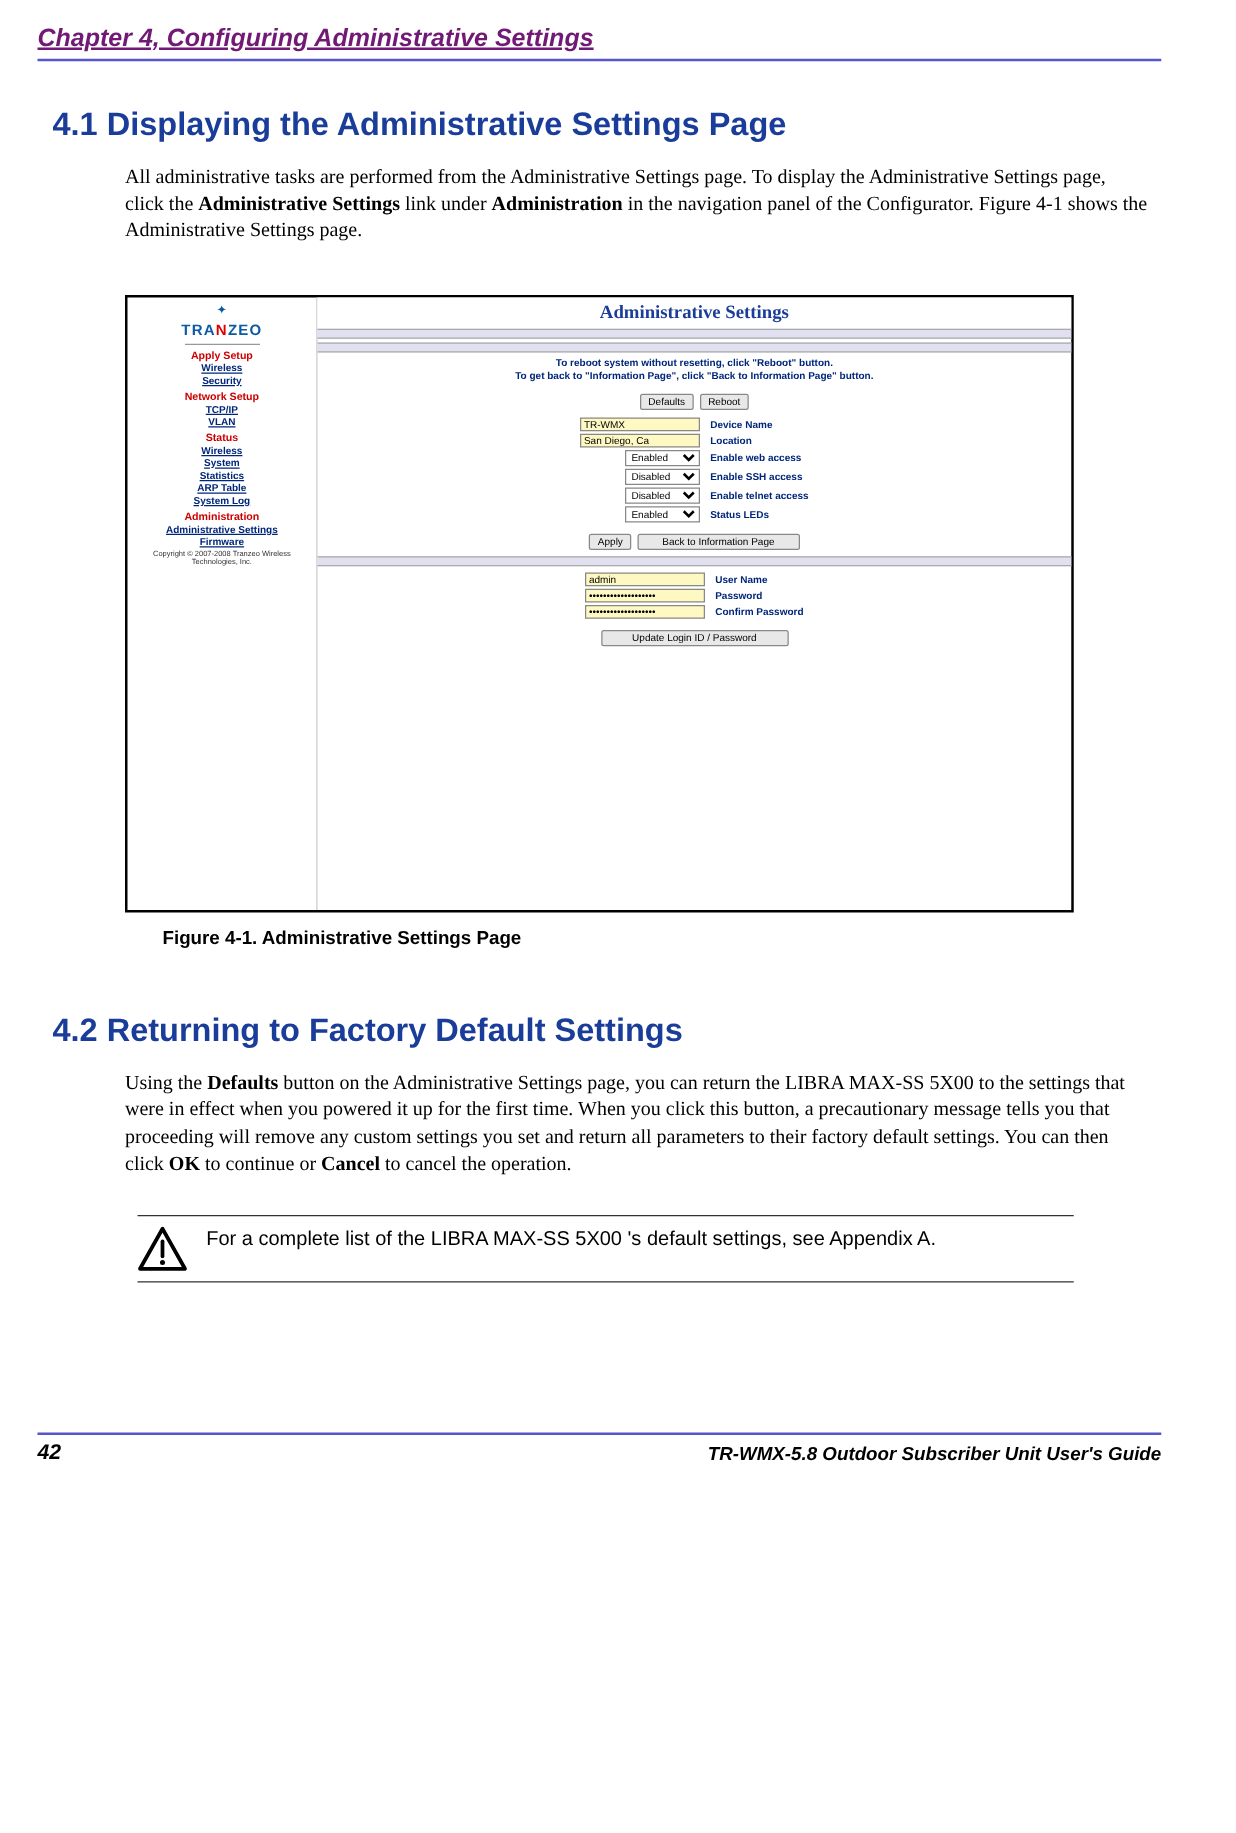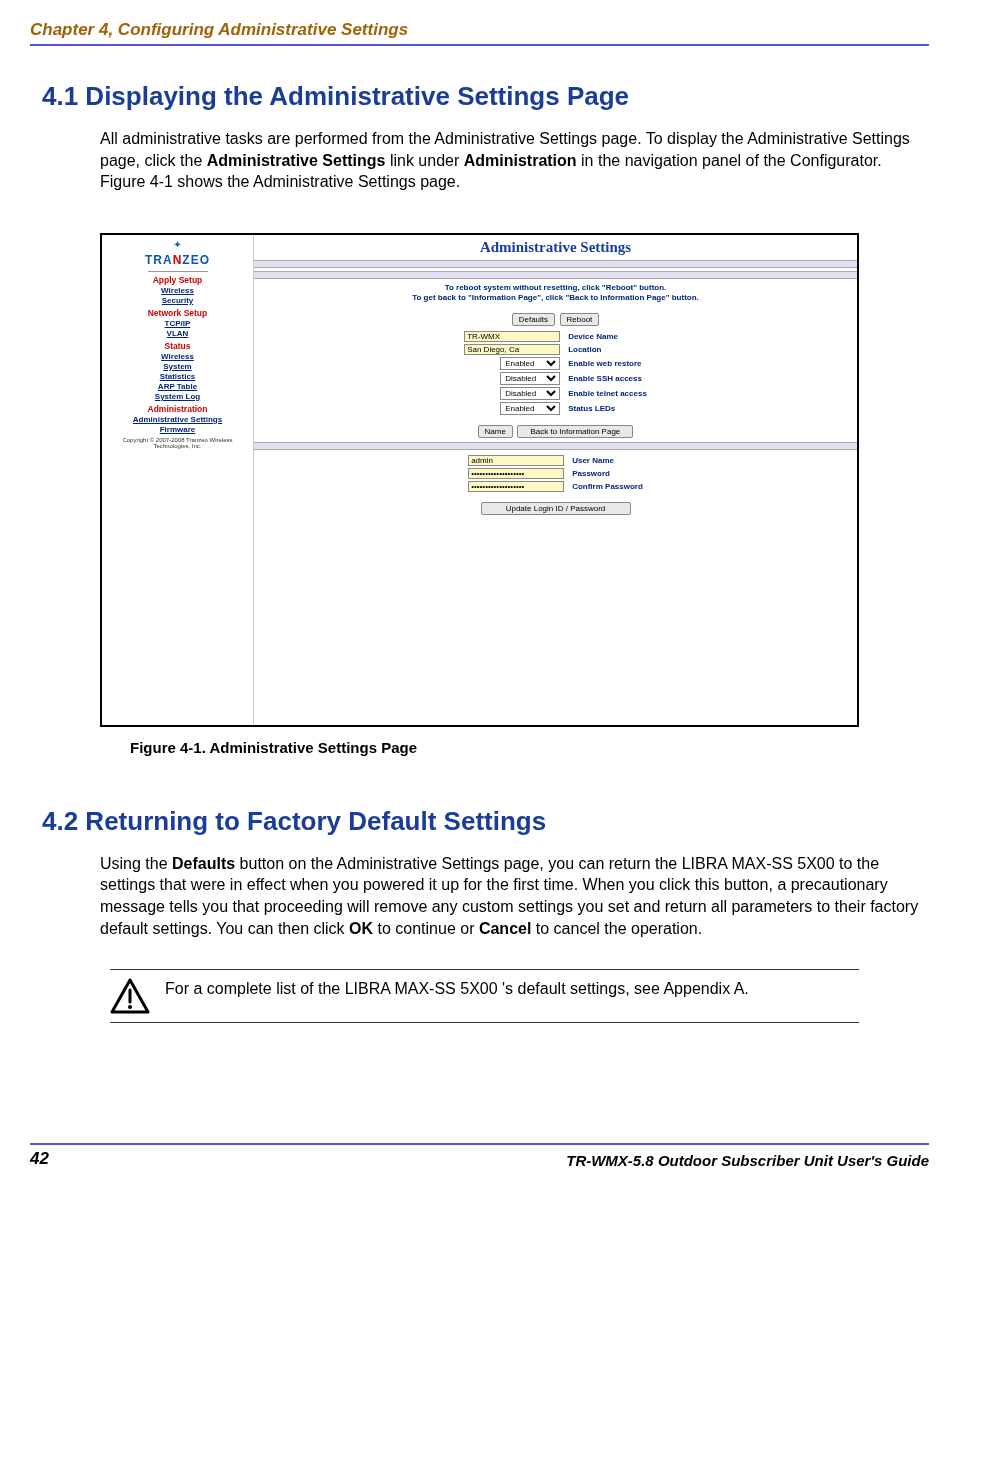--- a/index.html
+++ b/index.html
@@ -6,46 +6,47 @@
       margin: 0;
       padding: 0;
       font-family: Verdana, Geneva, sans-serif;
       background: white;
       width: 989px;
     }
     .page {
       padding: 20px 60px 40px 30px;
     }
     .running-header {
-      color: #a16207;
+      color: #701a75;
       font-style: italic;
       font-weight: bold;
-      font-size: 17px;
+      font-size: 20px;
       padding-bottom: 4px;
+      text-decoration: underline;
     }
     .hr-top {
       border: none;
       border-top: 2px solid #5555cc;
       margin: 0;
     }
     .section-heading {
       color: #1a3d99;
       font-weight: bold;
       font-size: 26px;
       margin-top: 35px;
       margin-bottom: 10px;
       margin-left: 12px;
     }
     .body-text {
       font-size: 16px;
       line-height: 1.35;
       margin-left: 70px;
       margin-right: 10px;
       color: #000;
-      font-family: Liberation Sans, sans-serif;
+      font-family: Liberation Serif, serif;
     }
     .bold { font-weight: bold; }
     .figure-container {
       margin: 40px 70px 0 70px;
       border: 2px solid black;
       height: 490px;
       display: flex;
       background: white;
     }
     .fig-sidebar {
@@ -264,38 +265,38 @@
         <div class="fig-row">
           <div class="fig-cell-input"><input class="fig-input" value="TR-WMX" style=""></div>
           <div class="fig-cell-label">Device Name</div>
         </div>
         <div class="fig-row">
           <div class="fig-cell-input"><input class="fig-input" value="San Diego, Ca" style=""></div>
           <div class="fig-cell-label">Location</div>
         </div>
         <div class="fig-row">
           <div class="fig-cell-input"><select class="fig-select"><option>Enabled</option></select></div>
-          <div class="fig-cell-label">Enable web restore</div>
+          <div class="fig-cell-label">Enable web access</div>
         </div>
         <div class="fig-row">
           <div class="fig-cell-input"><select class="fig-select"><option>Disabled</option></select></div>
           <div class="fig-cell-label">Enable SSH access</div>
         </div>
         <div class="fig-row">
           <div class="fig-cell-input"><select class="fig-select"><option>Disabled</option></select></div>
           <div class="fig-cell-label">Enable telnet access</div>
         </div>
         <div class="fig-row">
           <div class="fig-cell-input"><select class="fig-select"><option>Enabled</option></select></div>
           <div class="fig-cell-label">Status LEDs</div>
         </div>
       </div>
       <div class="fig-btnrow2">
-        <button class="fig-btn">Name</button>
-        <button class="fig-btn" style="width:116px;">Back to Information Page</button>
+        <button class="fig-btn">Apply</button>
+        <button class="fig-btn" style="width:130px;">Back to Information Page</button>
       </div>
       <div class="fig-sep"></div>
       <div class="fig-form">
         <div class="fig-row">
           <div class="fig-cell-input"><input class="fig-input" value="admin" style=""></div>
           <div class="fig-cell-label">User Name</div>
         </div>
         <div class="fig-row">
           <div class="fig-cell-input"><input class="fig-input" type="text" value="•••••••••••••••••••" style=""></div>
           <div class="fig-cell-label">Password</div>

